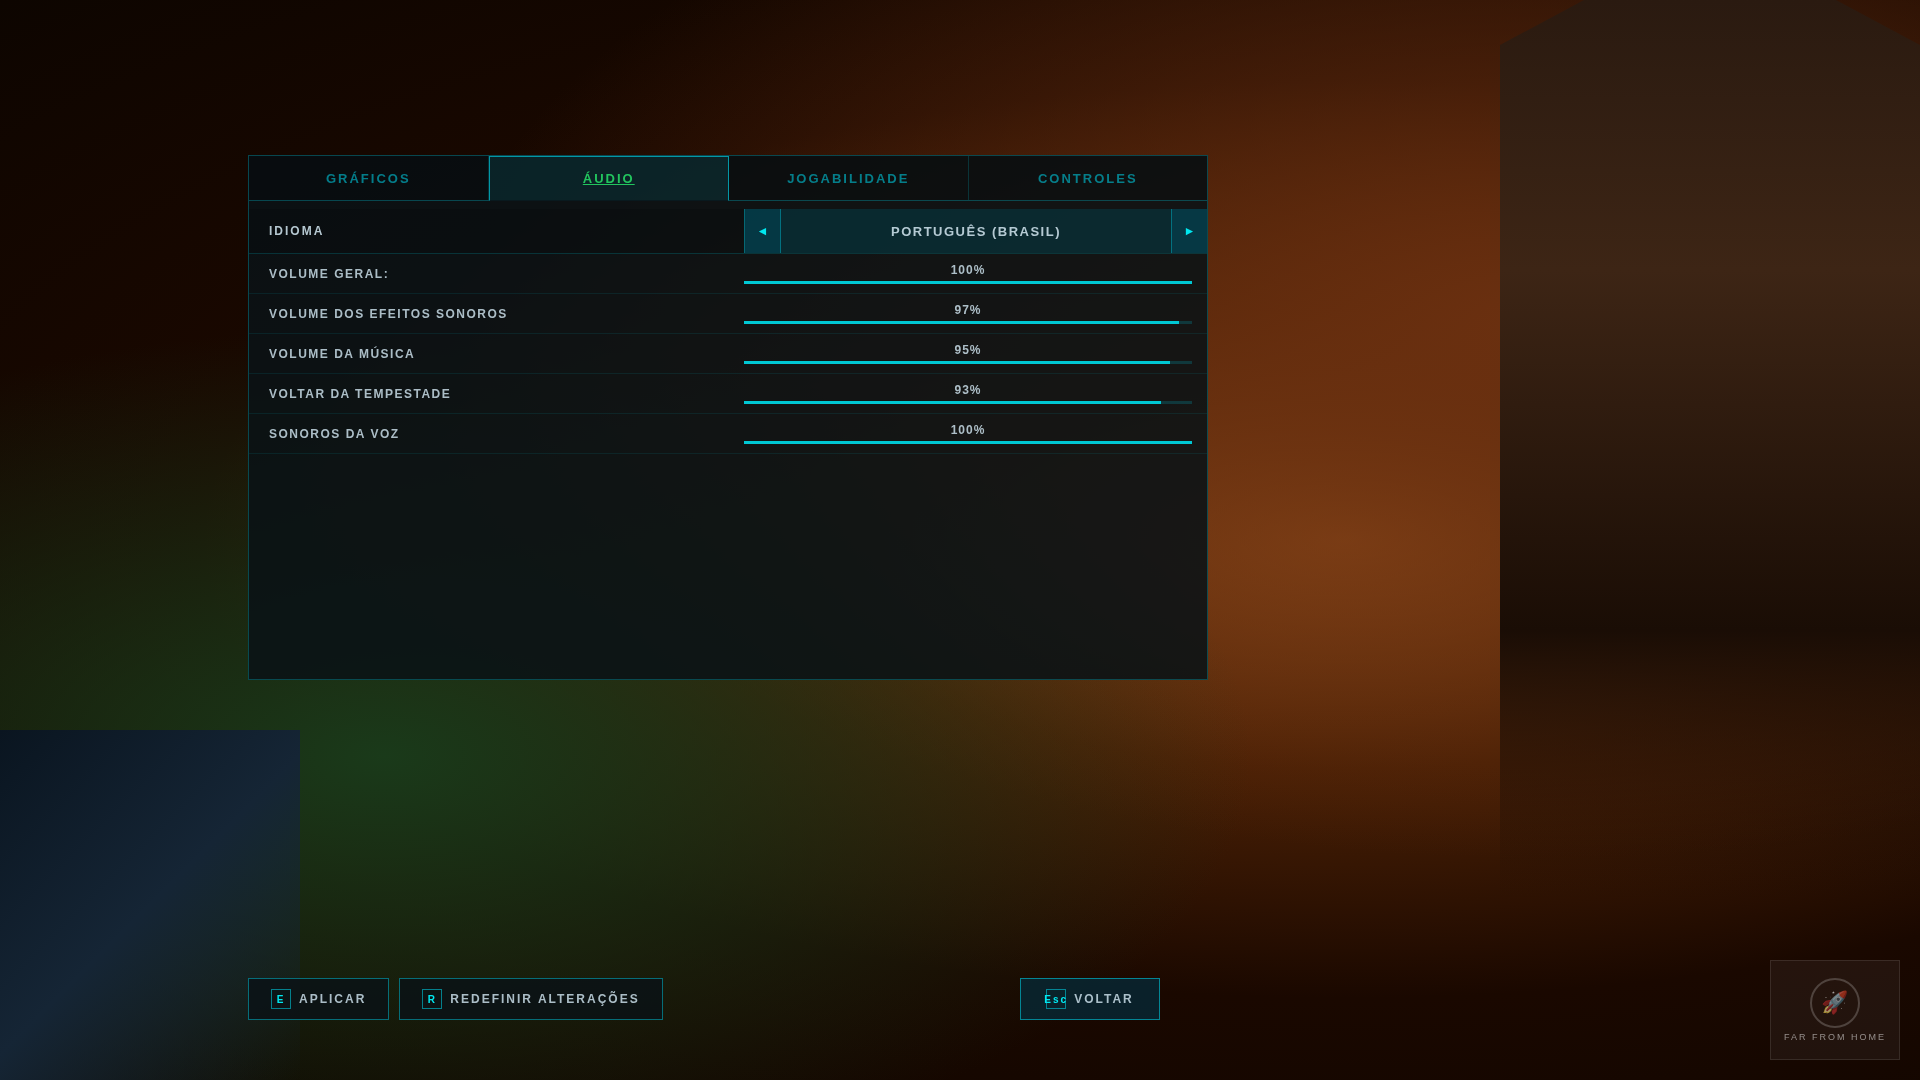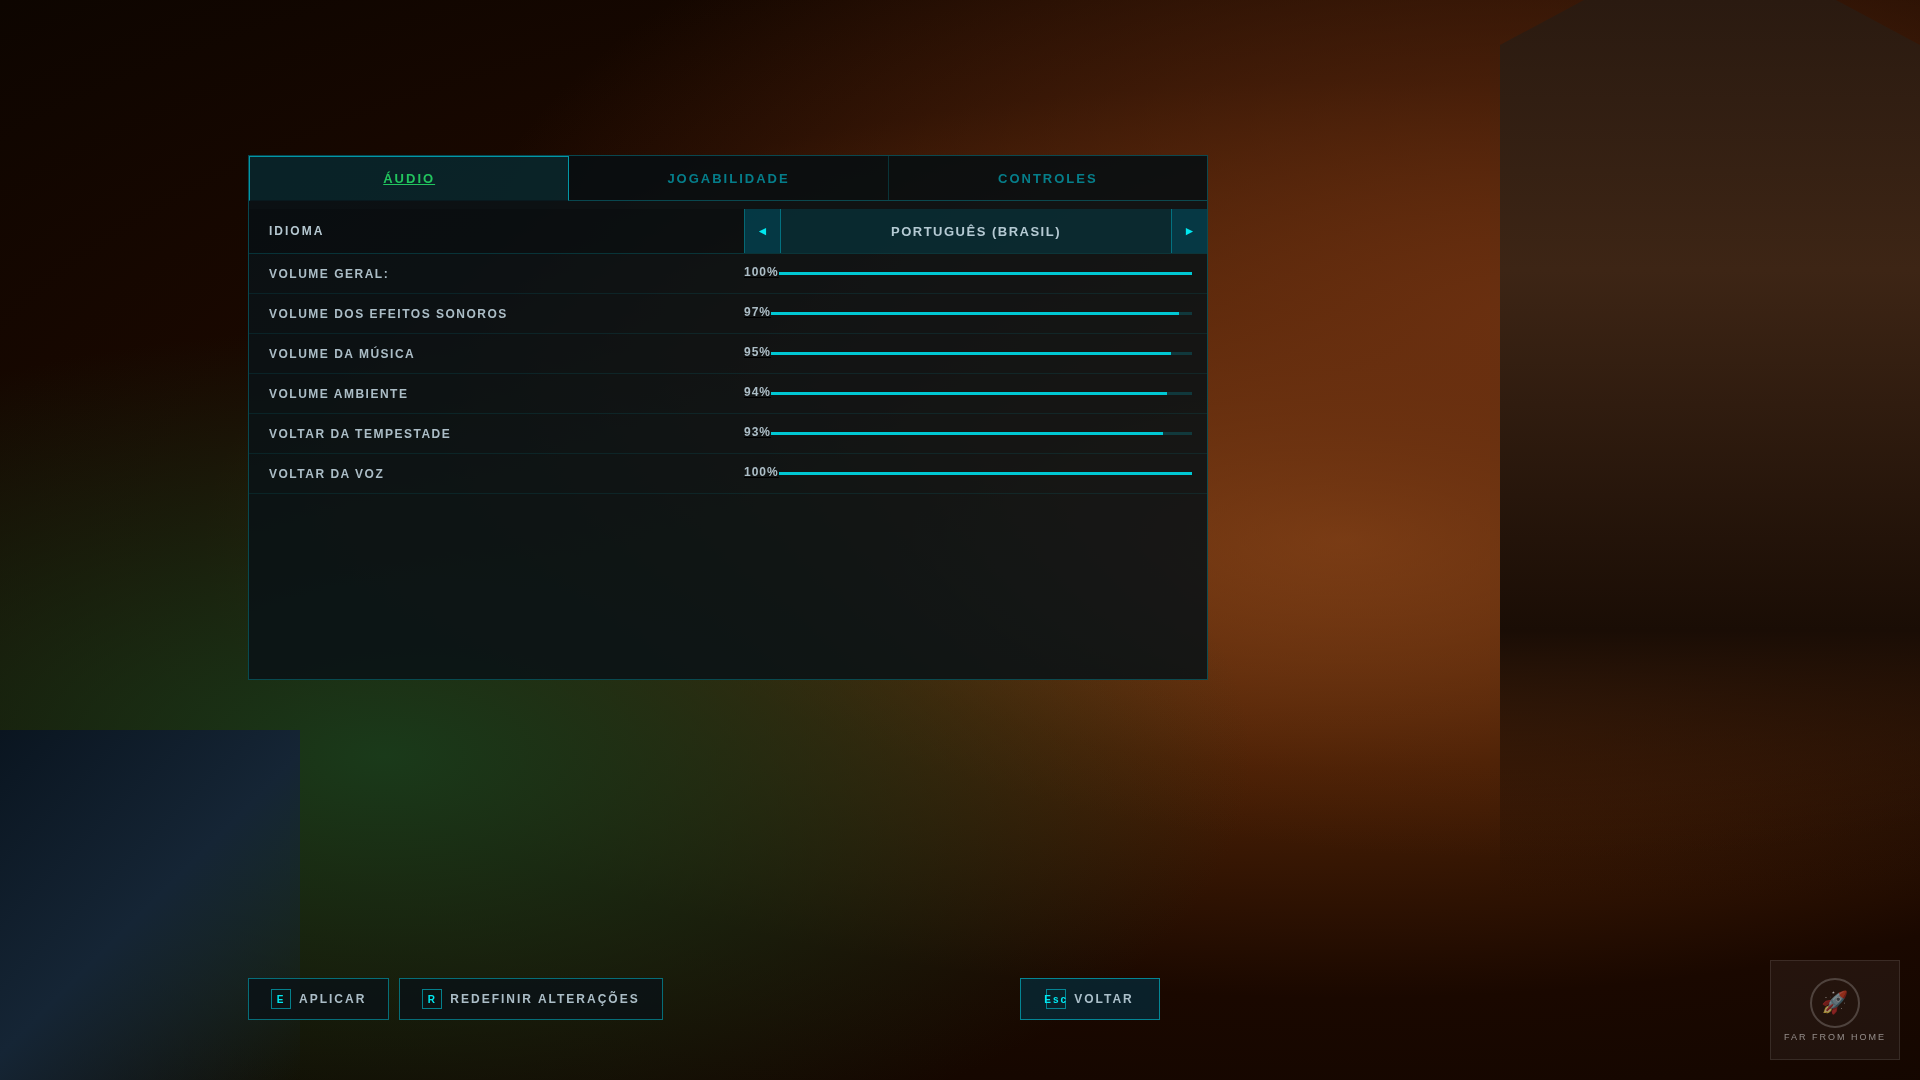--- a/index.html
+++ b/index.html
@@ -182,24 +182,23 @@
       font-size: 13px;
       font-weight: bold;
       letter-spacing: 1.5px;
     }
 
     
     .slider-container {
       flex: 1;
       padding: 0 15px;
       display: flex;
-      flex-direction: row;
-      align-items: center;
-      justify-content: center;
-      text-decoration: underline;
+      flex-direction: column;
+      align-items: center;
+      justify-content: center;
     }
 
     .slider-value {
       color: rgba(200, 220, 230, 0.85);
       font-size: 12px;
       font-weight: bold;
       letter-spacing: 1px;
       margin-bottom: 4px;
     }
 
@@ -304,20 +303,21 @@
 <body>
 
 <div class="bg"></div>
 <div class="bg-overlay"></div>
 <div class="astronaut"></div>
 <div class="vehicle"></div>
 
 <div class="dialog">
 
   <div class="tabs">
+    <div class="tab">GRÁFICOS</div>
     <div class="tab active">ÁUDIO</div>
     <div class="tab">JOGABILIDADE</div>
     <div class="tab">CONTROLES</div>
   </div>
 
   <div class="settings-area">
 
     <div class="lang-row">
       <div class="lang-label">IDIOMA</div>
       <div class="lang-selector">
@@ -355,43 +355,32 @@
           <div class="setting-control">
             <div class="slider-container">
               <div class="slider-value">95%</div>
               <div class="slider-track">
                 <div class="slider-fill" style="width: 95%;"></div>
               </div>
             </div>
           </div>
         </div>
         <div class="setting-row">
-          <div class="setting-label">VOLUME AMBIENTE</div>
-          <div class="setting-control">
-            <div class="slider-container">
-              <div class="slider-value">94%</div>
-              <div class="slider-track">
-                <div class="slider-fill" style="width: 94%;"></div>
-              </div>
-            </div>
-          </div>
-        </div>
-        <div class="setting-row">
           <div class="setting-label">VOLTAR DA TEMPESTADE</div>
           <div class="setting-control">
             <div class="slider-container">
               <div class="slider-value">93%</div>
               <div class="slider-track">
                 <div class="slider-fill" style="width: 93%;"></div>
               </div>
             </div>
           </div>
         </div>
         <div class="setting-row">
-          <div class="setting-label">VOLTAR DA VOZ</div>
+          <div class="setting-label">SONOROS DA VOZ</div>
           <div class="setting-control">
             <div class="slider-container">
               <div class="slider-value">100%</div>
               <div class="slider-track">
                 <div class="slider-fill" style="width: 100%;"></div>
               </div>
             </div>
           </div>
         </div>
       </div>

